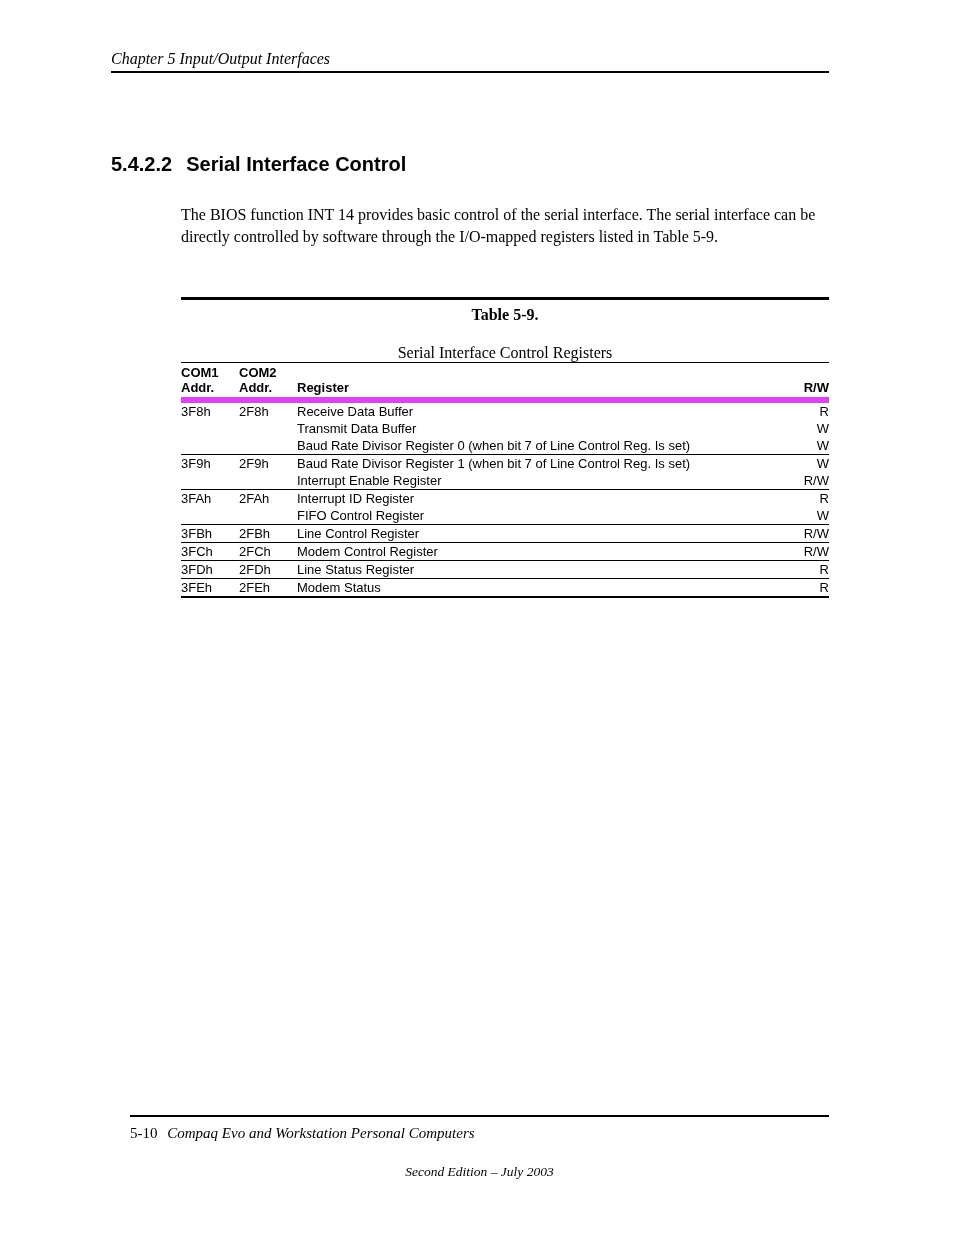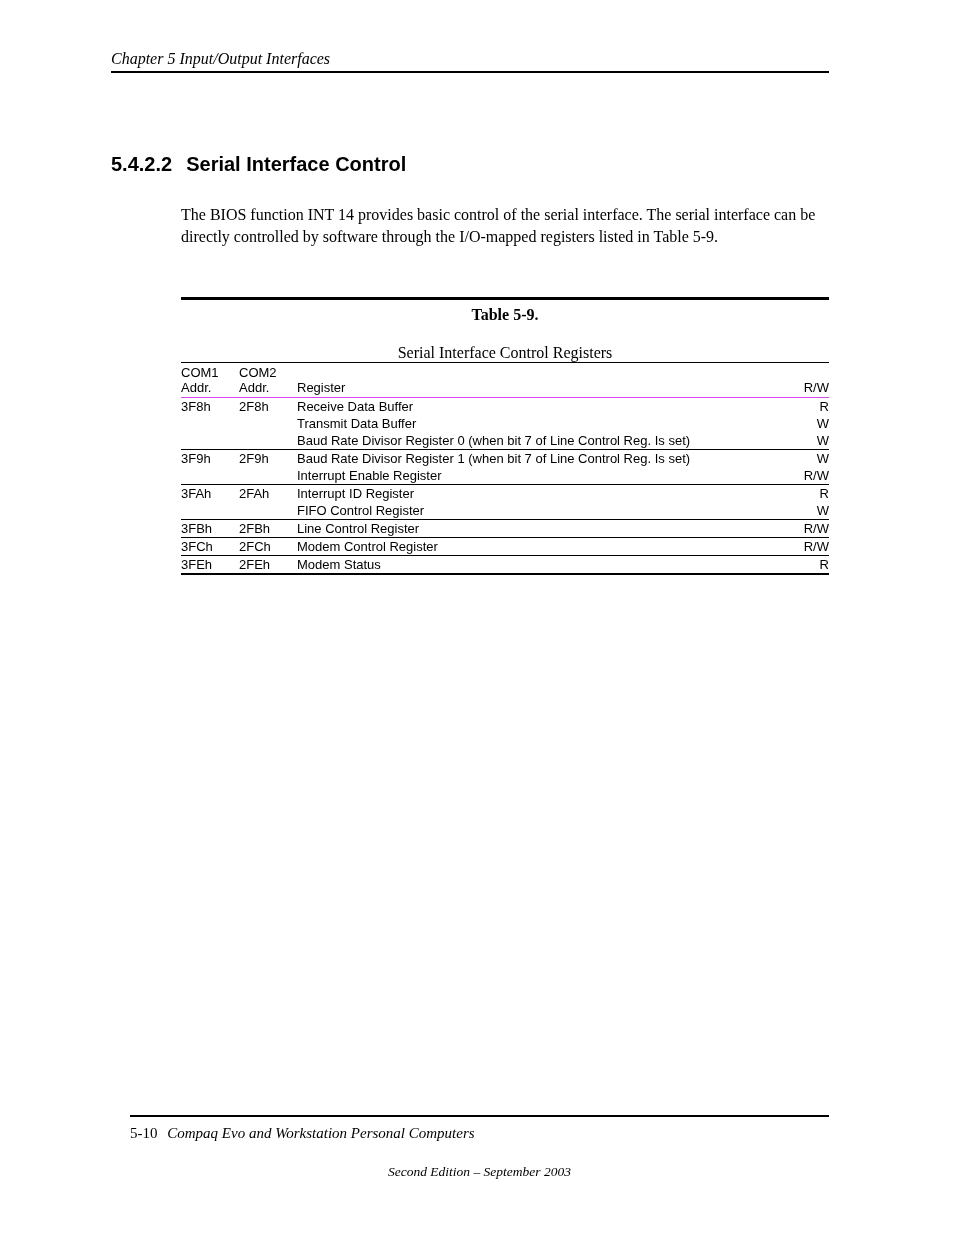--- a/index.html
+++ b/index.html
@@ -56,23 +56,23 @@
     font-weight: bold;
     font-size: 16px;
   }
   .tbl-caption .cap2 {
     font-size: 16px;
     font-weight: normal;
     margin-top: 20px;
   }
   .tbl thead th {
     text-align: left;
-    font-weight: normal;
+    font-weight: bold;
     border-top: 1px solid #000;
-    border-bottom: 1px solid #d946ef;
+    border-bottom: 6px solid #d946ef;
     padding: 2px 4px 2px 0;
     vertical-align: bottom;
   }
   .tbl thead th:last-child { text-align: right; padding-right: 0; }
   .col-com1 { width: 58px; }
   .col-com2 { width: 58px; }
   .col-reg  { }
   .col-rw   { width: 50px; }
   .tbl tbody td {
     padding: 1px 4px 1px 0;
@@ -190,32 +190,38 @@
             <td>2FBh</td>
             <td>Line Control Register</td>
             <td>R/W</td>
           </tr>
           <tr class="row-sep">
             <td>3FCh</td>
             <td>2FCh</td>
             <td>Modem Control Register</td>
             <td>R/W</td>
           </tr>
+          <tr class="row-sep">
+            <td>3FDh</td>
+            <td>2FDh</td>
+            <td>Line Status Register</td>
+            <td>R</td>
+          </tr>
           <tr class="row-last">
             <td>3FEh</td>
             <td>2FEh</td>
             <td>Modem Status</td>
             <td>R</td>
           </tr>
         </tbody>
     </table>
   </div>
 
 </div>
 
 <div class="footer">
   <div class="footer-rule"></div>
   <div class="footer-line">
     <span class="pagenum">5-10</span>
     <span class="ftitle">Compaq Evo and Workstation Personal Computers</span>
   </div>
-  <div class="edition">Second Edition – September 2003</div>
+  <div class="edition">Second Edition – July 2003</div>
 </div>
 
 </body></html>

